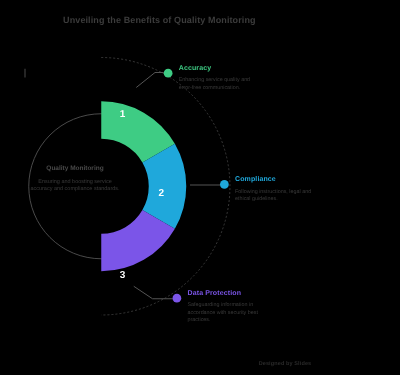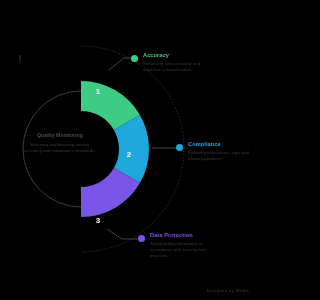--- a/index.html
+++ b/index.html
@@ -130,20 +130,21 @@
     color: #2a2a2a;
     letter-spacing: 0.1px;
     white-space: nowrap;
   }
 </style>
 </head>
 <body>
 
 <div id="canvas">
 
+  <div class="title">Unveiling the Benefits of Quality Monitoring</div>
 
   <svg class="donut-svg" style="position:absolute; left:0; top:0;" width="255" height="300">
 
     <path d="M 81 46 A 73 73 0 0 1 81 252" fill="none" stroke="#4a4a4a" stroke-width="0.7" stroke-dasharray="1.6 1.6" opacity="0.85"></path>
 
     <circle cx="81" cy="149" r="58" fill="none" stroke="#4a4a4a" stroke-width="0.8"></circle>
 
     <polyline points="109,70 124,58 131,58" fill="none" stroke="#555555" stroke-width="0.8"></polyline>
 
     <polyline points="152,148 176,148" fill="none" stroke="#555555" stroke-width="0.8"></polyline>

